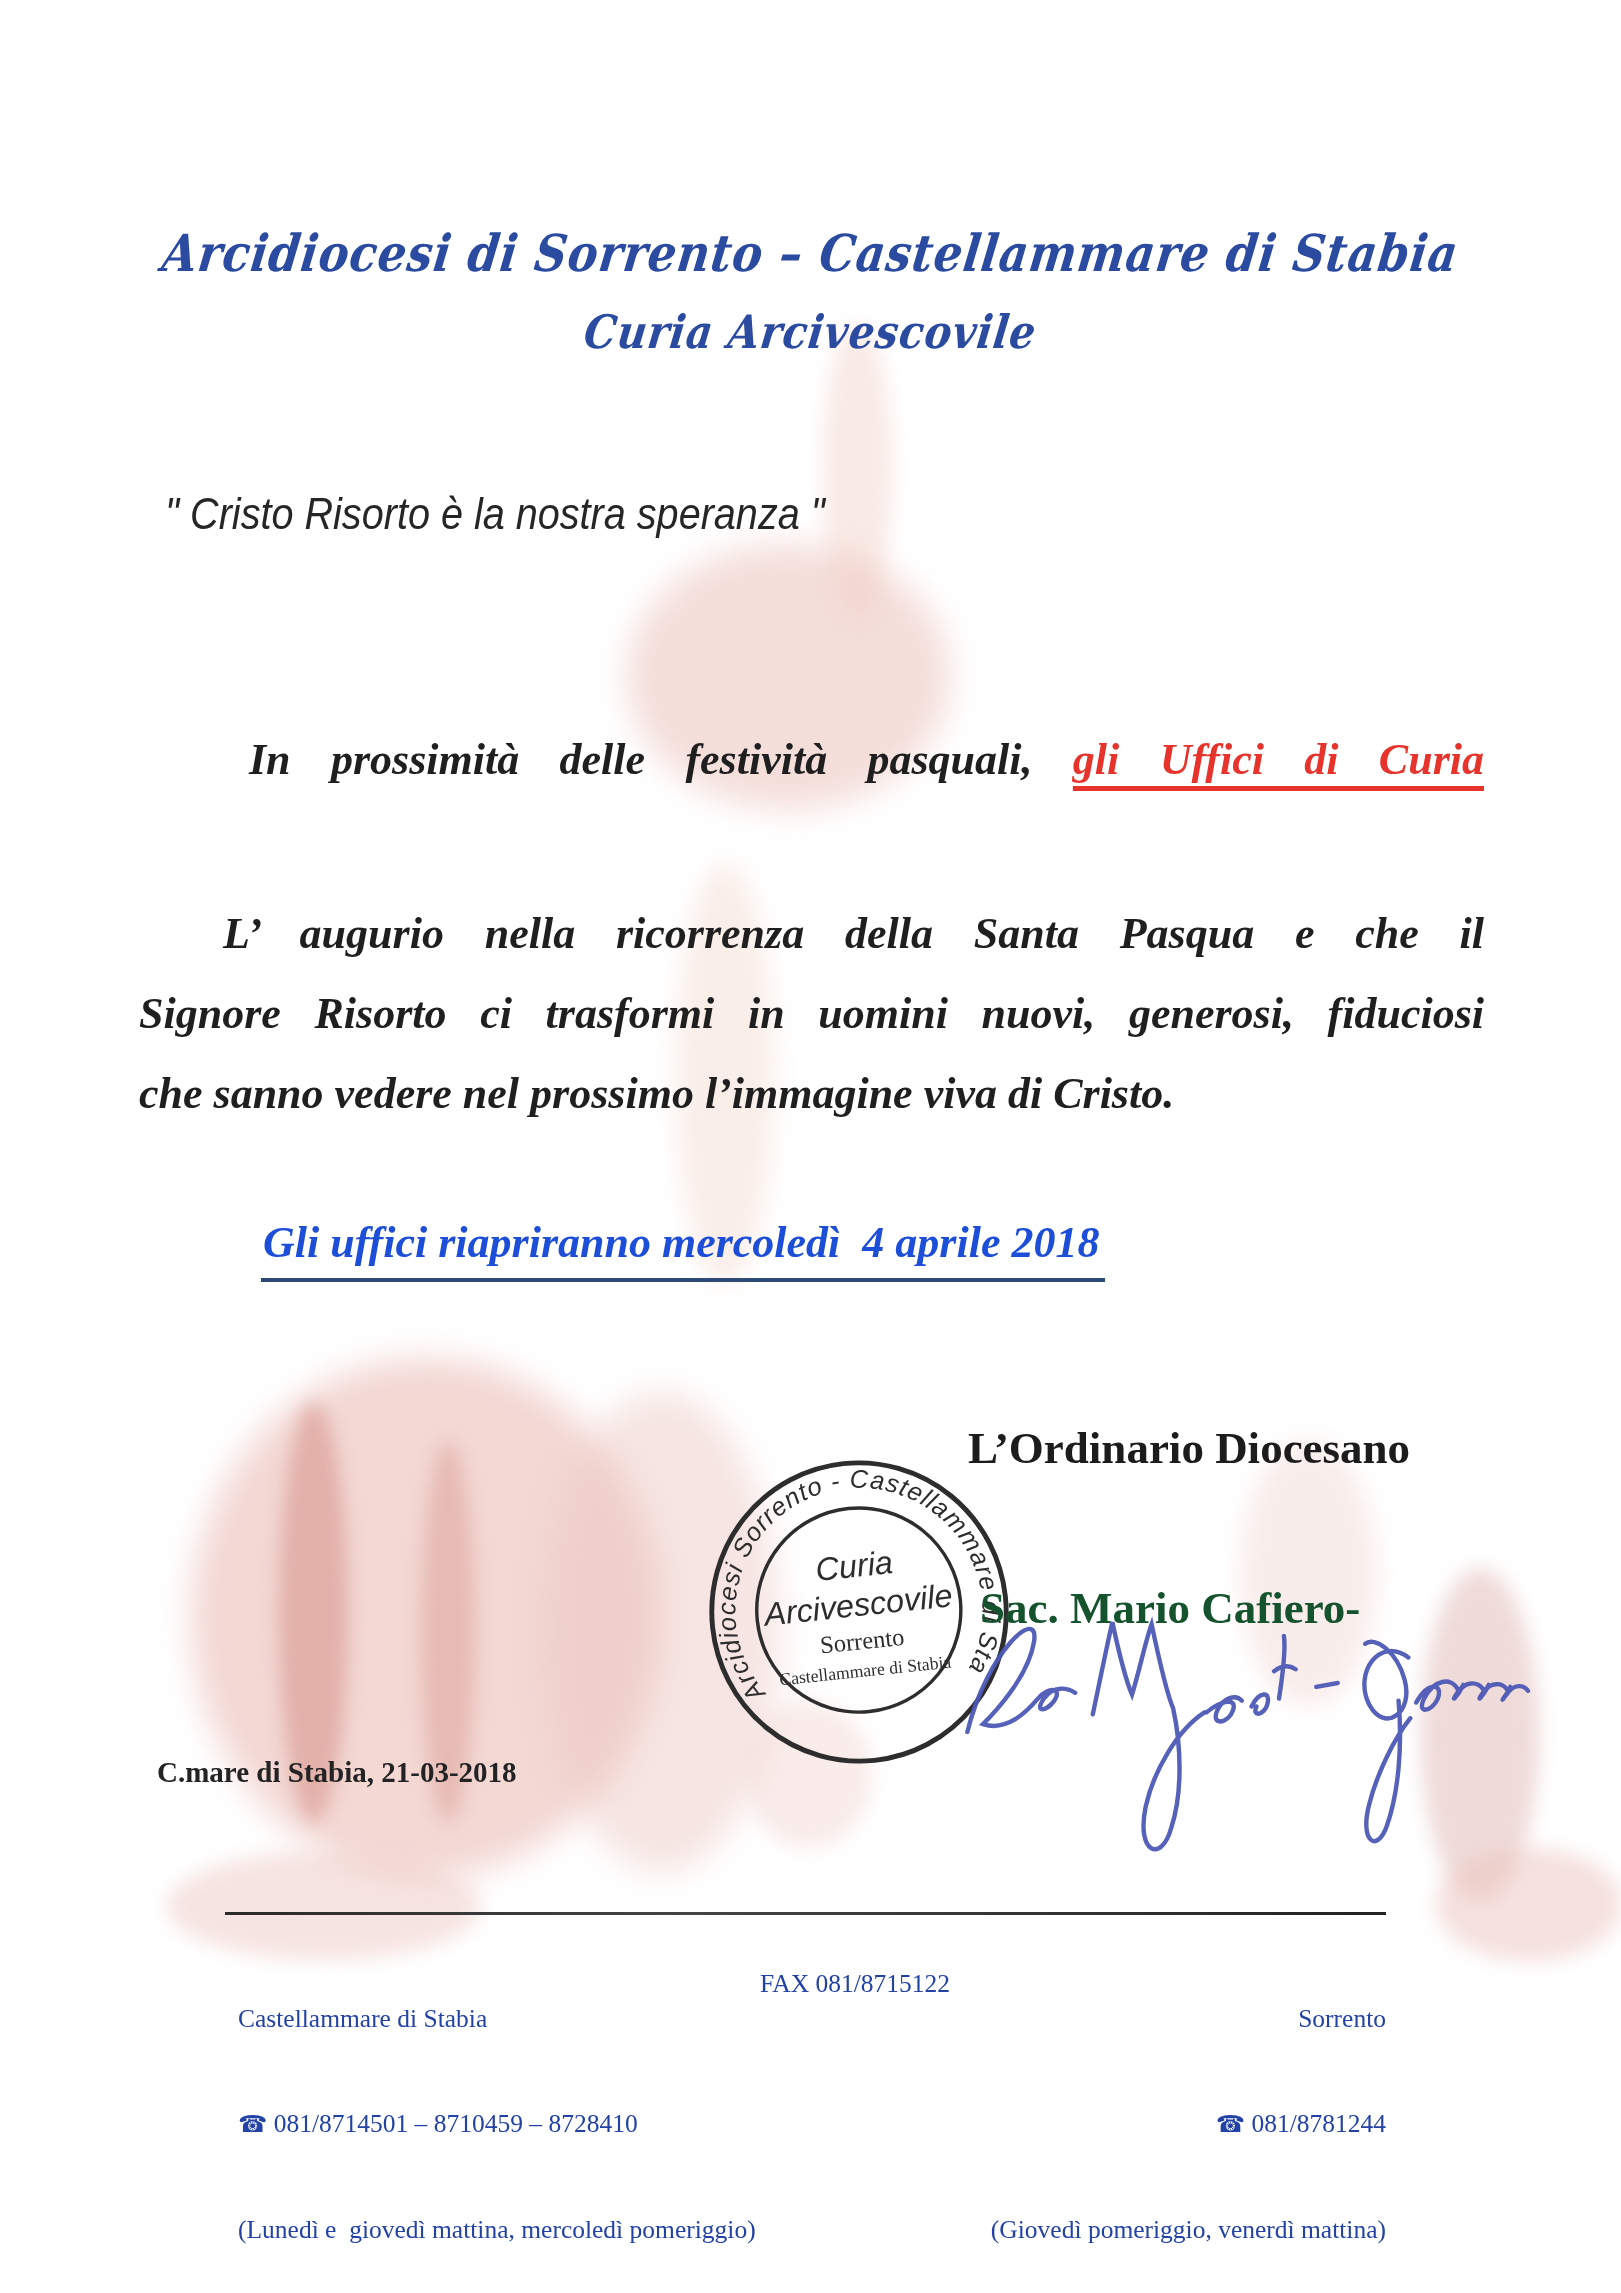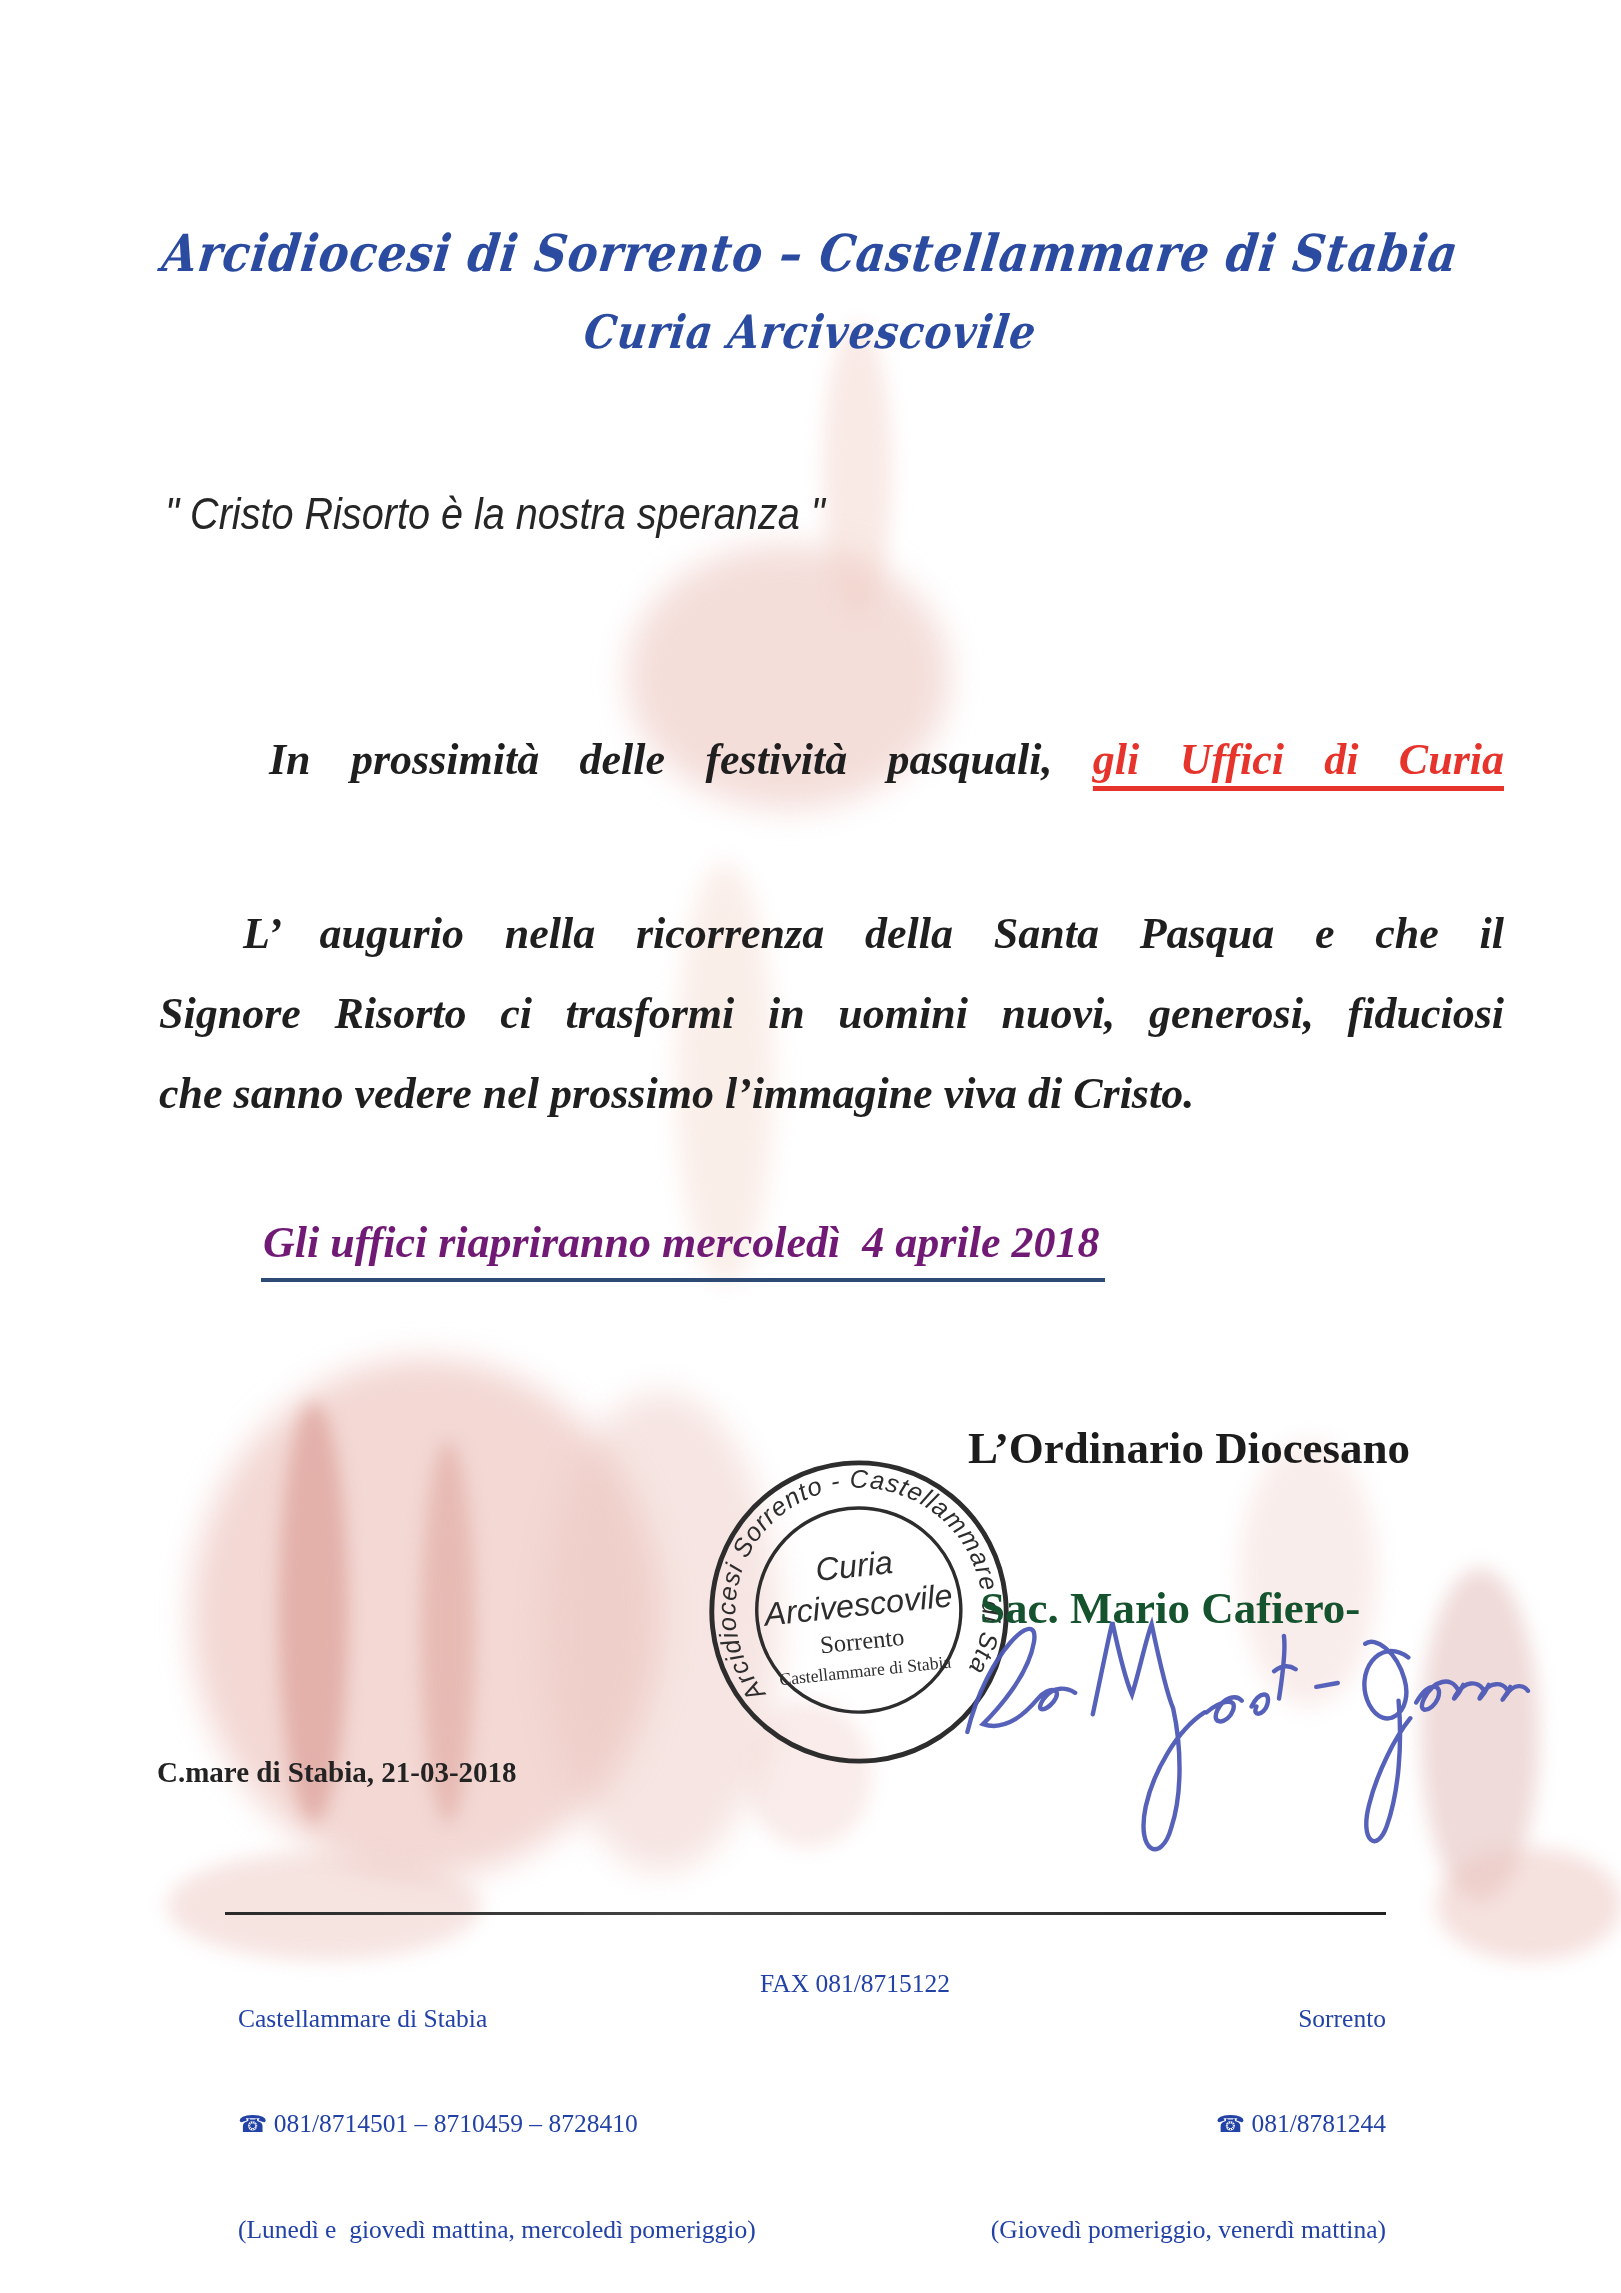--- a/index.html
+++ b/index.html
@@ -41,33 +41,33 @@
   }
 
   
   .body-block {
     position:absolute; left:139px; width:1345px;
     font-weight:bold; font-style:italic; font-size:44px; line-height:80px;
     color:#1f1f1f;
   }
   .p1 { top:720px; }
   .p2 { top:894px; }
-  .bline { width:100%;margin-left:20px; }
+  .bline { width:100%; }
   .just { text-align:justify; text-align-last:justify; }
   .indent  { display:inline-block; width:110px; }
   .indent2 { display:inline-block; width:84px; }
   .red { color:#e6342c; }
   .runder { text-decoration:underline; text-decoration-color:#e6342c;
             text-decoration-thickness:4.9px; text-underline-offset:11.8px; }
   .p1l2 { word-spacing:6.9px; }
 
   .reopen {
     position:absolute; left:261px; top:1217px;
     display:inline-block; white-space:pre;
-    font-weight:bold; font-style:italic; font-size:44px; color:#701a75;
+    font-weight:bold; font-style:italic; font-size:44px; color:#1d4ed8;
     border-bottom:4.9px solid #2c4a74; padding:0 5.9px 9.8px 2px;
   }
 
   
   .stamp { position:absolute; left:702px; top:1455px; width:314px; height:314px; transform:rotate(-6deg); }
   .ring-outer { fill:none; stroke:#2d2d2d; stroke-width:5; }
   .ring-inner { fill:none; stroke:#2d2d2d; stroke-width:3.5; }
   .ring-text  { font-family:"Liberation Sans", sans-serif; font-style:italic;
                 font-size:26px; fill:#2d2d2d; letter-spacing:1px; }
   .st-it { font-family:"Liberation Sans", sans-serif; font-style:italic; font-size:33px;

